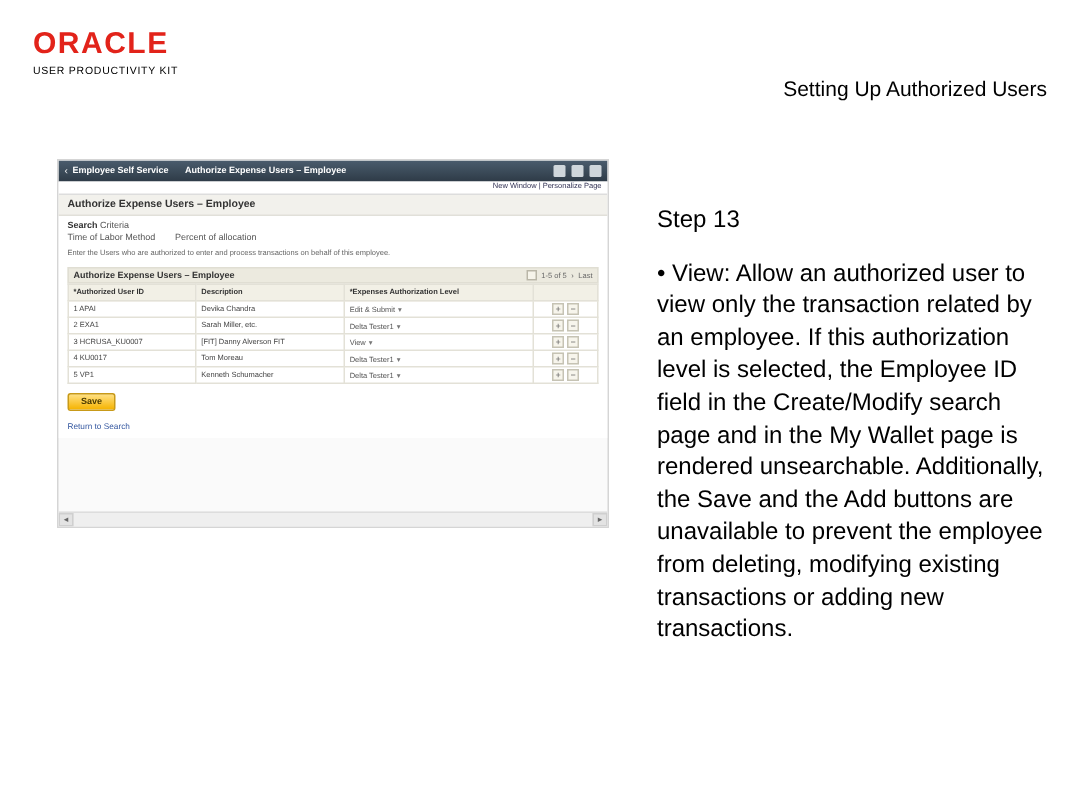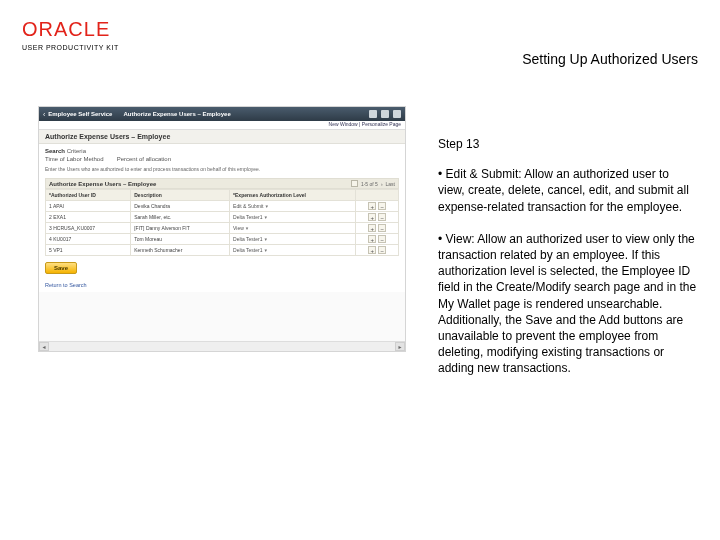--- a/index.html
+++ b/index.html
@@ -1,28 +1,28 @@
 <!DOCTYPE html>
 <html><head>
 <meta charset="utf-8">
 <style>
   * { box-sizing: border-box; margin: 0; padding: 0; }
   html, body { width: 720px; height: 540px; font-family: Arial, Helvetica, sans-serif; background: #fff; }
   body { position: relative; }
 
   
   .brand { position: absolute; left: 22px; top: 18px; }
-  .brand-logo { font-family: Arial, sans-serif; font-weight: 400; font-size: 20px; color: #e2231a; letter-spacing: 1px; }
+  .brand-logo { font-family: Arial, sans-serif; font-weight: 700; font-size: 20px; color: #e2231a; letter-spacing: 1px; }
   .brand-sub { font-size: 7px; letter-spacing: 0.5px; margin-top: 3px; color: #000; }
 
   
   .doc-title { position: absolute; right: 22px; top: 26px; font-size: 14px; color: #000; margin-top: 25px; }
 
   
-  .instr { position: absolute; right: 22px; top: 136px; width: 260px; font-size: 12px; color: #000; line-height: 1.35; }
+  .instr { position: absolute; right: 22px; top: 136px; width: 260px; font-size: 16px; color: #000; line-height: 1.35; }
   .instr .step { margin-bottom: 14px; }
   .instr p { margin-bottom: 16px; }
 
   
   .shot { position: absolute; left: 38px; top: 106px; width: 368px; height: 246px; border: 1px solid #d5d5d5; background: #fafafa; font-size: 6px; color: #444; overflow: hidden; }
   .shot > * { font-size: 6px; }
 
   .topbar { height: 14px; background: linear-gradient(#4a5c6d, #2e3b47); color: #fff; display: flex; align-items: center; padding: 0 4px; justify-content: space-between; }
   .topbar .left { display: flex; align-items: center; gap: 3px; }
   .topbar .chev { font-size: 7px; opacity: .9; }
@@ -68,21 +68,20 @@
 
 <div class="brand">
   <div class="brand-logo">ORACLE</div>
   <div class="brand-sub">USER PRODUCTIVITY KIT</div>
 </div>
 
 <div class="doc-title">Setting Up Authorized Users</div>
 
 <div class="instr">
   <div class="step">Step 13</div>
-  <p>• Edit &amp; Submit: Allow an authorized user to view, create, delete, cancel, edit, and submit all  expense-related transaction for the employee.</p>
   <p>• View: Allow an authorized user to view only the transaction related by an employee. If this authorization level is selected, the Employee ID field in the Create/Modify search page and in the My Wallet page is rendered unsearchable. Additionally, the Save and the Add buttons are unavailable to prevent the employee from deleting, modifying existing transactions or adding new transactions.</p>
 </div>
 
 <div class="shot">
 
   <div class="topbar">
     <div class="left">
       <span class="chev">‹</span>
       <span class="section">Employee Self Service</span>
       &nbsp;&nbsp;&nbsp;

